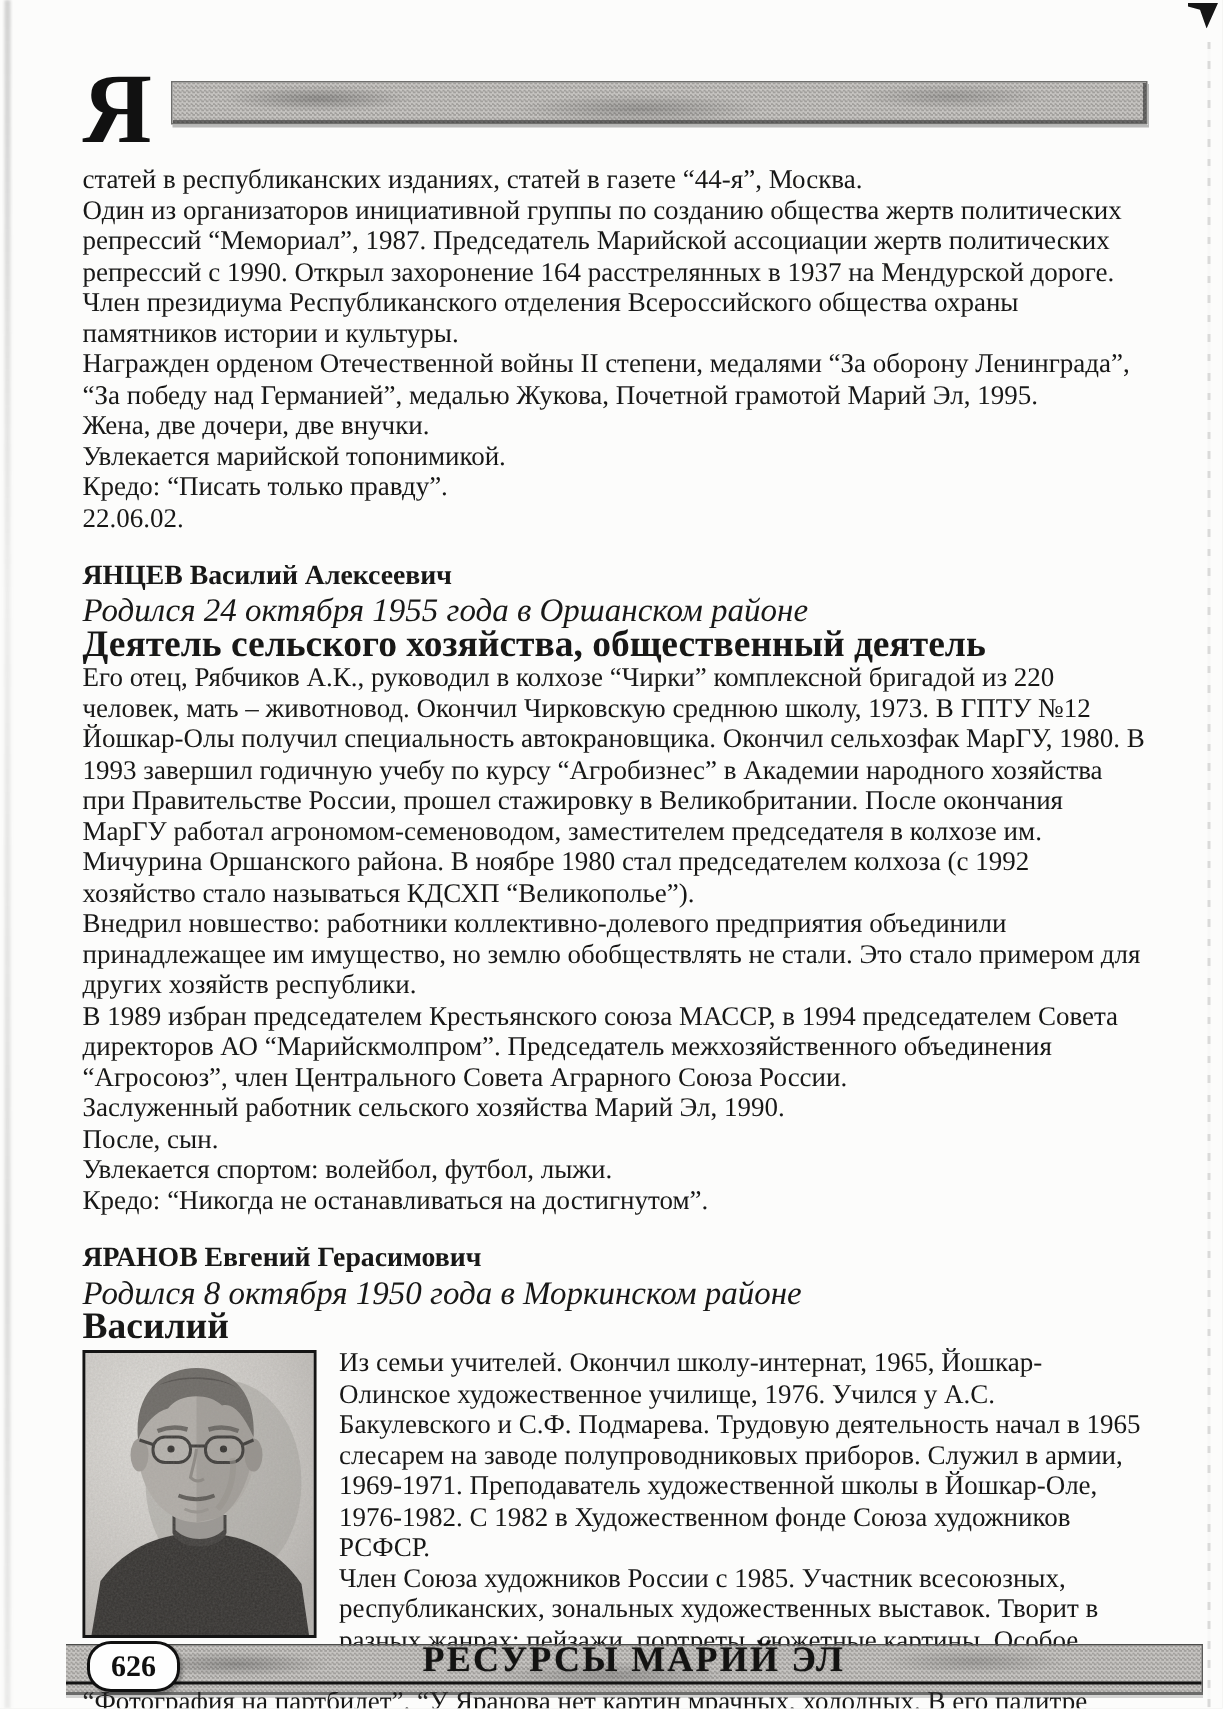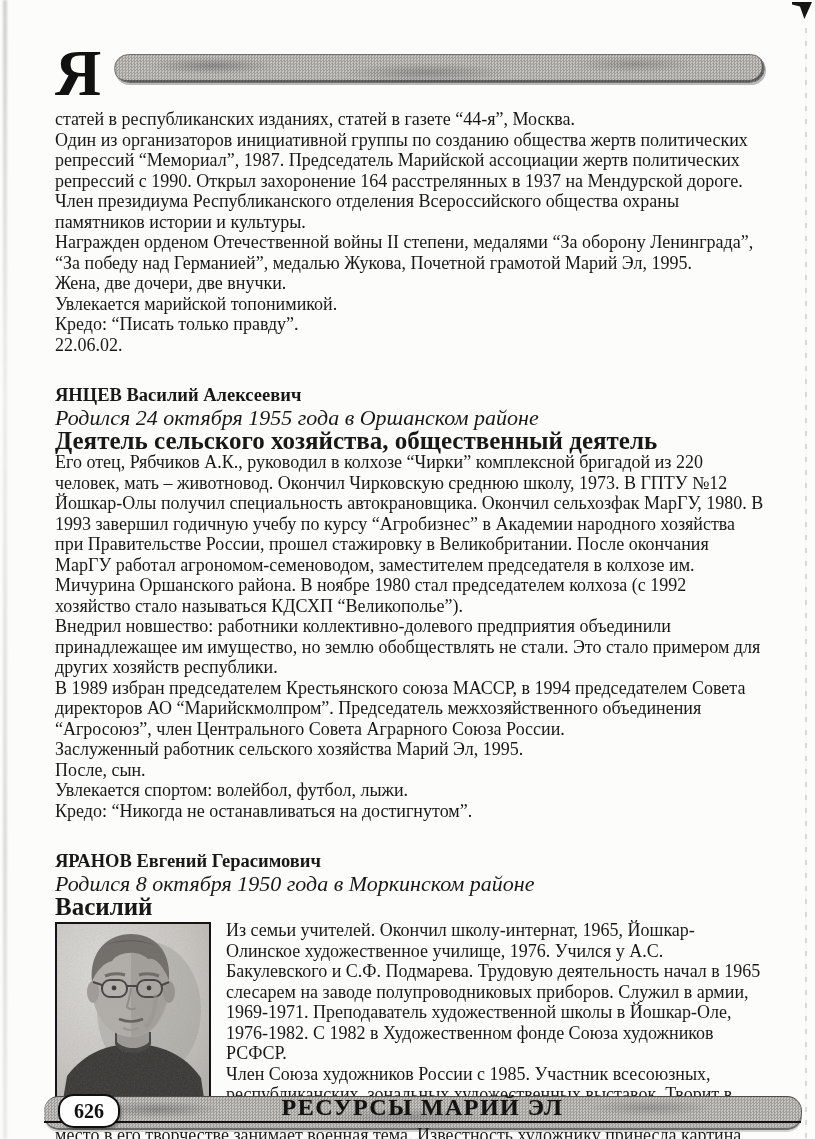--- a/index.html
+++ b/index.html
@@ -35,33 +35,32 @@
     font-size:64px; line-height:56px; font-weight:bold; color:#111;
     letter-spacing:0; transform:scaleY(1.04);
   }
   .stipple {
     background-image:
       radial-gradient(ellipse 90px 12px at 15% 40%, rgba(40,40,40,.30), transparent 70%),
       radial-gradient(ellipse 120px 14px at 48% 65%, rgba(45,45,45,.26), transparent 70%),
       radial-gradient(ellipse 90px 12px at 80% 35%, rgba(55,55,55,.24), transparent 70%),
       repeating-conic-gradient(#a19f9c 0% 25%, #c6c4c1 0% 50%);
     background-size:auto,auto,auto,3px 3px;
-    border-radius:15px;
   }
   .rule {
     flex:1; height:27px; margin-left:13px; margin-top:-10px;
     border:1px solid #6f6f6d;
     box-shadow:inset -2px -2px 0 rgba(25,25,25,.55), 1px 2px 0 rgba(60,60,60,.35);
   }
 
   
   p { margin:0; }
   .body-text { font-size:18px; line-height:20.5px; }
   .first-block { margin-top:7px; }
-  .entry { margin-top:29px; }
+  .entry { margin-top:18px; }
   .entry-name { margin:0; font-size:18.5px; line-height:23px; font-weight:bold; }
   .born { font-size:22px; line-height:22px; font-style:italic; }
   .occupation { font-size:25px; line-height:23px; font-weight:bold; }
 
   
   .photo-flow { margin-top:2px; }
   .photo {
     float:left; margin:2px 15px 4px 0; padding:0;
     width:152px; height:188px; border:2px solid #141414; background:#d6d4d0;
     box-shadow:0 0 0 1px rgba(255,255,255,.8) inset;
@@ -117,21 +116,21 @@
       <p>22.06.02.</p>
     </section>
 
     <section class="entry body-text">
       <h3 class="entry-name">ЯНЦЕВ Василий Алексеевич</h3>
       <p class="born">Родился 24 октября 1955 года в Оршанском районе</p>
       <p class="occupation">Деятель сельского хозяйства, общественный деятель</p>
       <p>Его отец, Рябчиков А.К., руководил в колхозе “Чирки” комплексной бригадой из 220 человек, мать – животновод. Окончил Чирковскую среднюю школу, 1973. В ГПТУ №12 Йошкар-Олы получил специальность автокрановщика. Окончил сельхозфак МарГУ, 1980. В 1993 завершил годичную учебу по курсу “Агробизнес” в Академии народного хозяйства при Правительстве России, прошел стажировку в Великобритании. После окончания МарГУ работал агрономом-семеноводом, заместителем председателя в колхозе им. Мичурина Оршанского района. В ноябре 1980 стал председателем колхоза (с 1992 хозяйство стало называться КДСХП “Великополье”).</p>
       <p>Внедрил новшество: работники коллективно-долевого предприятия объединили принадлежащее им имущество, но землю обобществлять не стали. Это стало примером для других хозяйств республики.</p>
       <p>В 1989 избран председателем Крестьянского союза МАССР, в 1994 председателем Совета директоров АО “Марийскмолпром”. Председатель межхозяйственного объединения “Агросоюз”, член Центрального Совета Аграрного Союза России.</p>
-      <p>Заслуженный работник сельского хозяйства Марий Эл, 1995.</p>
+      <p>Заслуженный работник сельского хозяйства Марий Эл, 1990.</p>
       <p>После, сын.</p>
       <p>Увлекается спортом: волейбол, футбол, лыжи.</p>
       <p>Кредо: “Никогда не останавливаться на достигнутом”.</p>
     </section>
 
     <section class="entry body-text">
       <h3 class="entry-name">ЯРАНОВ Евгений Герасимович</h3>
       <p class="born">Родился 8 октября 1950 года в Моркинском районе</p>
       <p class="occupation">Василий</p>
 

